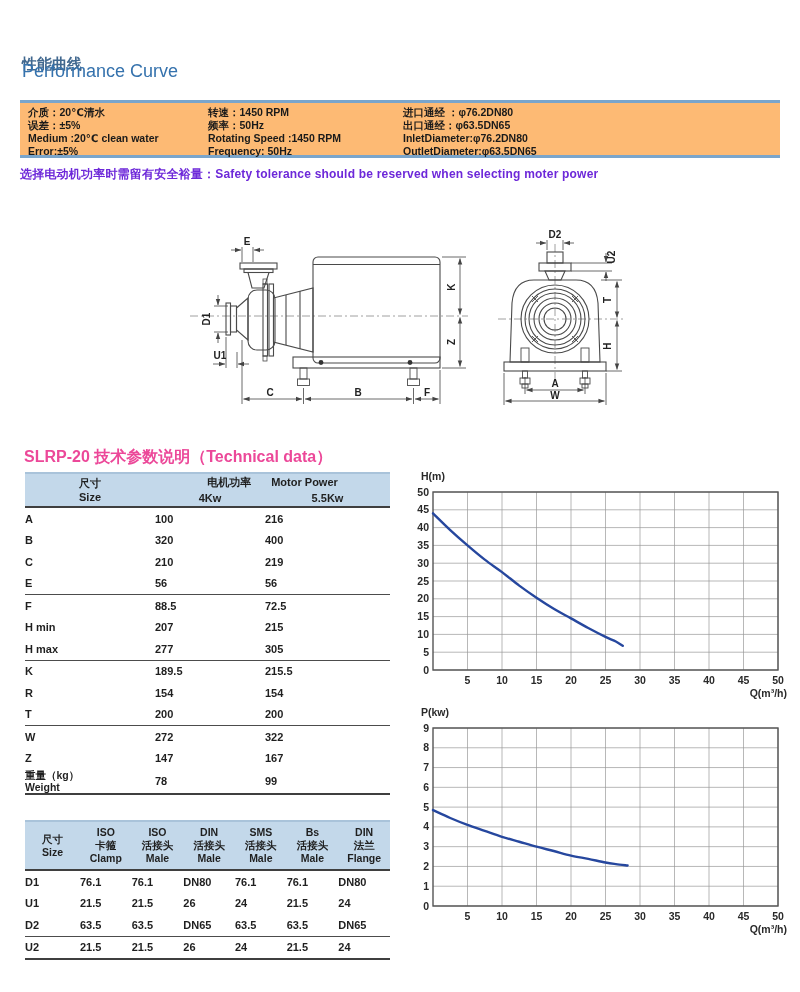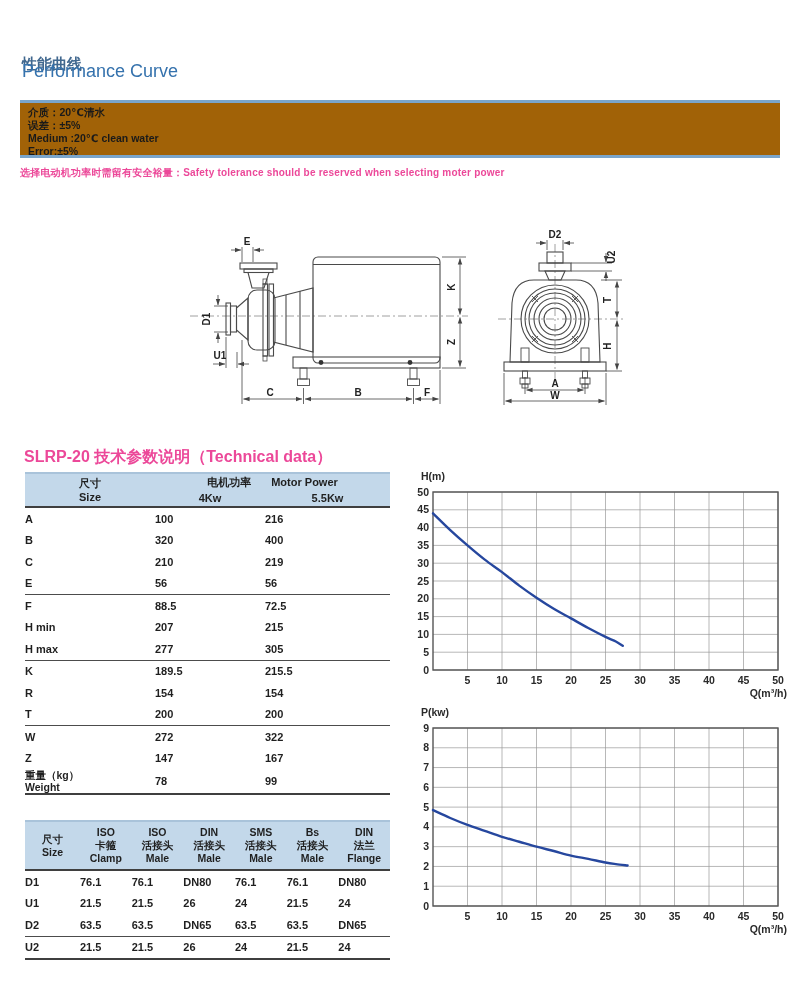--- a/index.html
+++ b/index.html
@@ -4,24 +4,24 @@
 <style>
   html,body{margin:0;padding:0;background:#e8e8e8;}
   #page{position:relative;width:800px;height:992px;background:#ffffff;overflow:hidden;
         font-family:"Liberation Sans","DejaVu Sans",sans-serif;color:#1f1f1f;}
   .abs{position:absolute;}
 
   
   .title-zh{left:22px;top:55px;font-size:15px;font-weight:600;color:#41688f;}
   .title-en{left:22px;top:61px;font-size:18px;font-weight:500;color:#3572ad;}
   .section-title{left:24px;top:447px;font-size:16px;font-weight:700;color:#ec4899;}
-  .note{left:20px;top:166px;font-size:10px;font-weight:600;color:#ec4899;letter-spacing:.2px;}
+  .note{left:20px;top:166px;font-size:12px;font-weight:600;color:#6d28d9;letter-spacing:.2px;}
 
   
-  .specbar{left:20px;top:100px;width:760px;height:58px;background:#a16207;
+  .specbar{left:20px;top:100px;width:760px;height:58px;background:#fdba74;
            border-top:3px solid #7aa5cb;border-bottom:3px solid #7aa5cb;
            display:flex;box-sizing:border-box;padding:3px 0 0 8px;}
   .spec-col{font-size:10.5px;line-height:13px;font-weight:600;color:#1a1a1a;}
   .spec-col div{min-height:13px;white-space:nowrap;}
   .sc1{width:180px;} .sc2{width:195px;} .sc3{width:178px;} .sc4{width:195px;}
 
   
   table{border-collapse:collapse;table-layout:fixed;font-size:11px;font-weight:600;
         color:#1f1f1f;}
   .dim-table{left:25px;top:472px;width:365px;border-bottom:2px solid #3f3f3f;}
@@ -55,20 +55,32 @@
 
   <div class="abs title-zh">性能曲线</div>
   <div class="abs title-en">Performance Curve</div>
 
   <div class="abs specbar">
     <div class="spec-col sc1">
       <div>介质：20℃清水</div>
       <div>误差：±5%</div>
       <div>Medium :20℃ clean water</div>
       <div>Error:±5%</div>
+    </div>
+    <div class="spec-col sc2">
+      <div>转速：1450 RPM</div>
+      <div>频率：50Hz</div>
+      <div>Rotating Speed :1450 RPM</div>
+      <div>Frequency: 50Hz</div>
+    </div>
+    <div class="spec-col sc3">
+      <div>进口通经 ：φ76.2DN80</div>
+      <div>出口通经：φ63.5DN65</div>
+      <div>InletDiameter:φ76.2DN80</div>
+      <div>OutletDiameter:φ63.5DN65</div>
     </div>
   </div>
 
   <div class="abs note">选择电动机功率时需留有安全裕量：Safety tolerance should be reserved when selecting moter power</div>
 
   <svg class="abs" style="left:160px;top:200px" width="520" height="230" viewBox="0 0 520 230">
     <defs>
       <marker id="ar" viewBox="0 0 10 10" refX="9.5" refY="5" markerWidth="8" markerHeight="8" orient="auto-start-reverse">
         <path d="M0,1.5 L10,5 L0,8.5 Z" fill="#444"></path>
       </marker>

